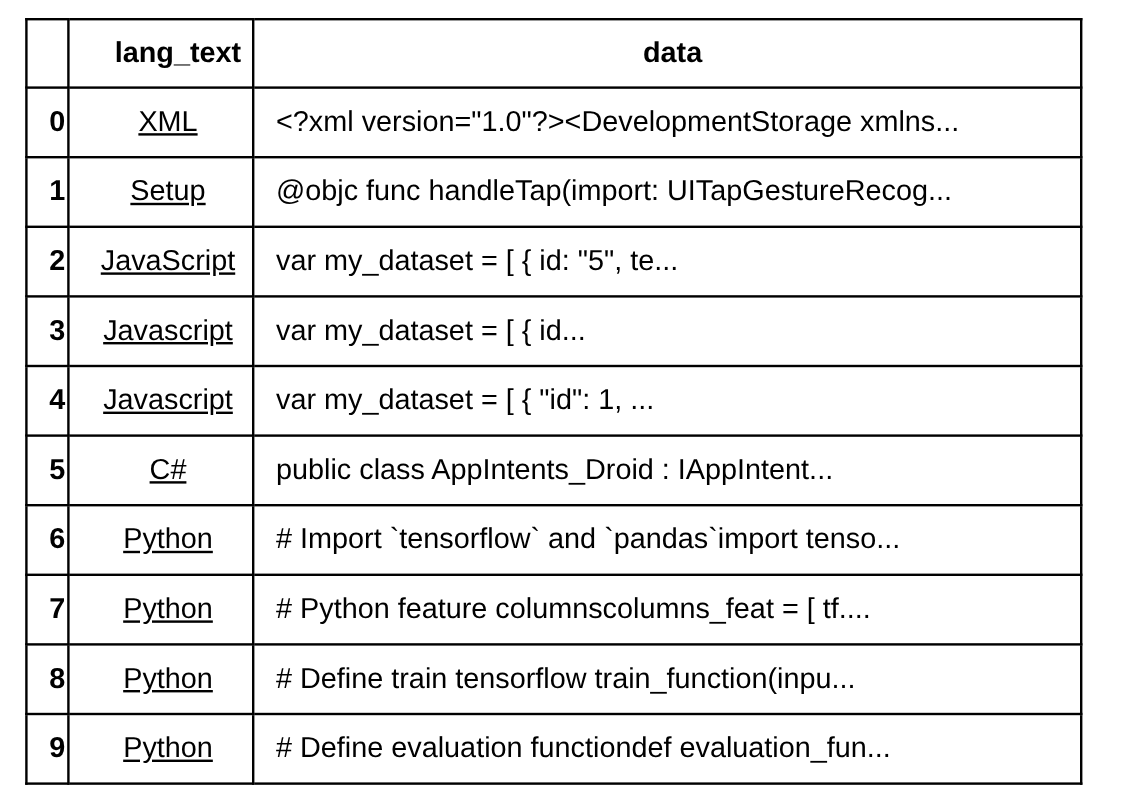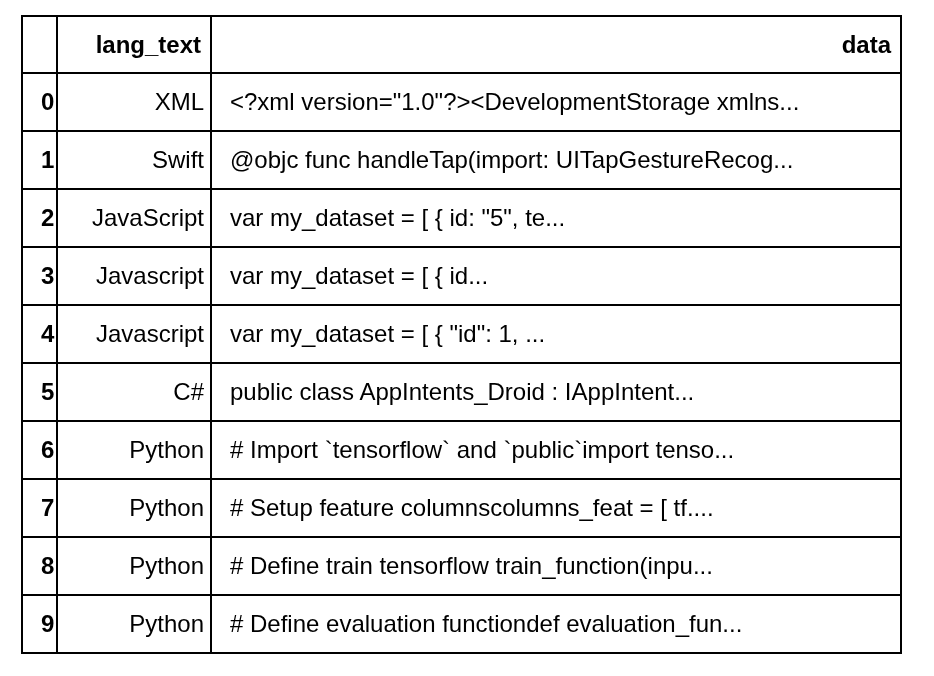--- a/index.html
+++ b/index.html
@@ -55,33 +55,34 @@
     height: 57px;
   }
   th.h-index {
     padding: 0;
   }
   th.h-lang {
     text-align: right;
     padding: 0 9px 0 6px;
   }
   th.h-data {
-    text-align: right;
+    text-align: center;
     padding: 0 9px 0 6px;
   }
 
   
   td.cell-index {
     font-weight: bold;
     text-align: left;
     padding: 0 4px 0 7px;
   }
   td.cell-lang {
-    text-align: right;
+    text-align: center;
     padding: 0 6px 0 7px;
+    text-decoration: underline;
   }
   td.cell-data {
     text-align: left;
     padding: 0 6px 0 7px;
   }
 </style>
 </head>
 <body>
 
 <div id="table-wrap">
@@ -99,21 +100,21 @@
       </tr>
     </thead>
     <tbody id="table-body">
     <tr>
           <td class="cell-index">0</td>
           <td class="cell-lang">XML</td>
           <td class="cell-data">&lt;?xml version="1.0"?&gt;&lt;DevelopmentStorage xmlns...</td>
         </tr>
         <tr>
           <td class="cell-index">1</td>
-          <td class="cell-lang">Swift</td>
+          <td class="cell-lang">Setup</td>
           <td class="cell-data">@objc func handleTap(import: UITapGestureRecog...</td>
         </tr>
         <tr>
           <td class="cell-index">2</td>
           <td class="cell-lang">JavaScript</td>
           <td class="cell-data">var my_dataset = [ { id: "5", te...</td>
         </tr>
         <tr>
           <td class="cell-index">3</td>
           <td class="cell-lang">Javascript</td>
@@ -125,26 +126,26 @@
           <td class="cell-data">var my_dataset = [ { "id": 1, ...</td>
         </tr>
         <tr>
           <td class="cell-index">5</td>
           <td class="cell-lang">C#</td>
           <td class="cell-data">public class AppIntents_Droid : IAppIntent...</td>
         </tr>
         <tr>
           <td class="cell-index">6</td>
           <td class="cell-lang">Python</td>
-          <td class="cell-data"># Import `tensorflow` and `public`import tenso...</td>
+          <td class="cell-data"># Import `tensorflow` and `pandas`import tenso...</td>
         </tr>
         <tr>
           <td class="cell-index">7</td>
           <td class="cell-lang">Python</td>
-          <td class="cell-data"># Setup feature columnscolumns_feat = [ tf....</td>
+          <td class="cell-data"># Python feature columnscolumns_feat = [ tf....</td>
         </tr>
         <tr>
           <td class="cell-index">8</td>
           <td class="cell-lang">Python</td>
           <td class="cell-data"># Define train tensorflow train_function(inpu...</td>
         </tr>
         <tr>
           <td class="cell-index">9</td>
           <td class="cell-lang">Python</td>
           <td class="cell-data"># Define evaluation functiondef evaluation_fun...</td>

